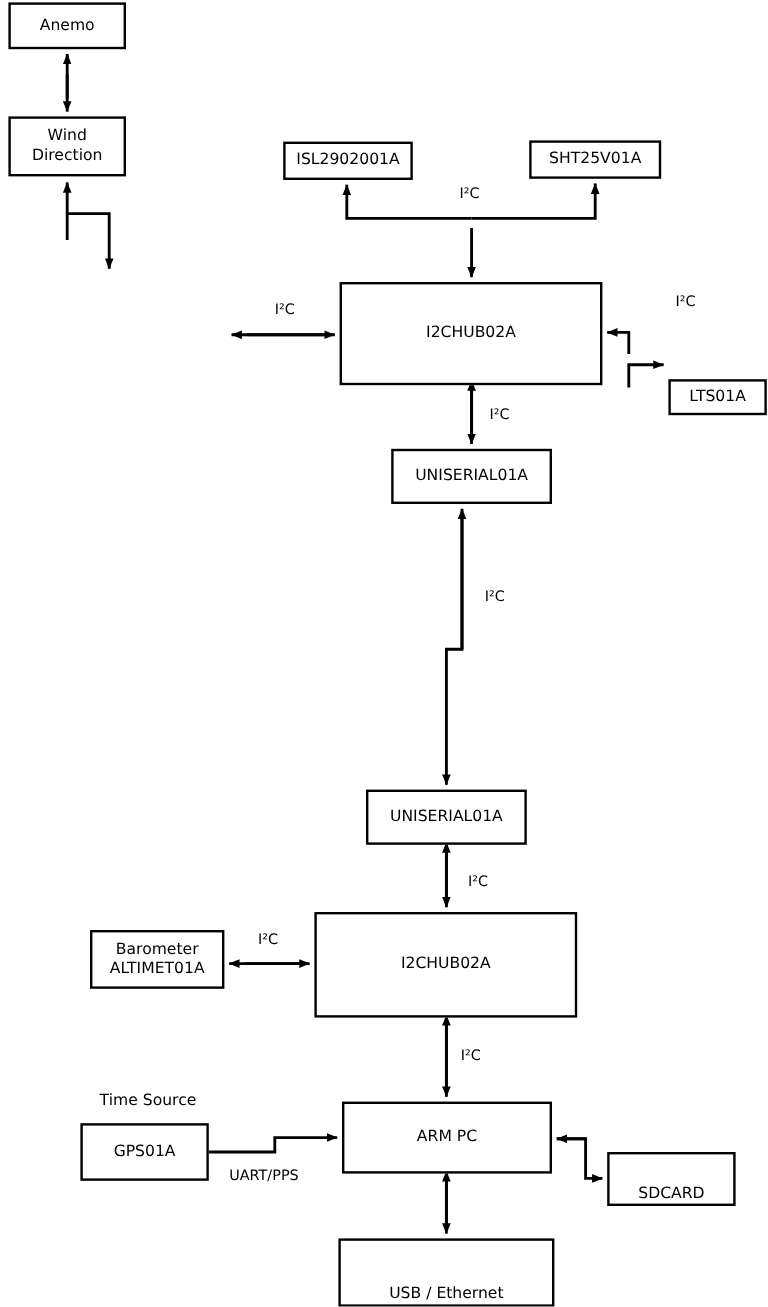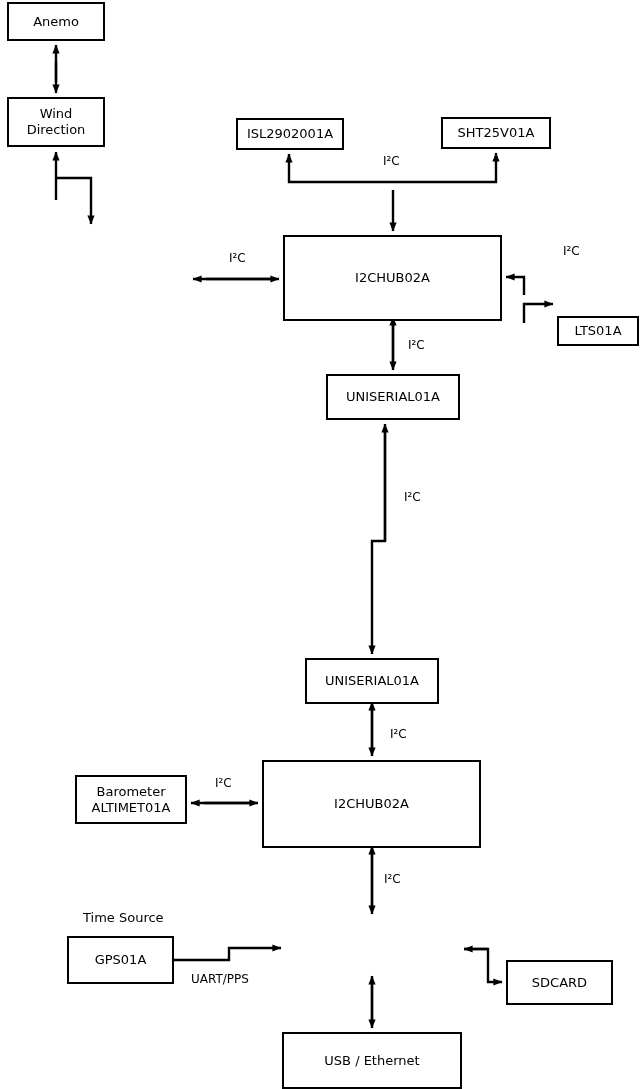--- a/index.html
+++ b/index.html
@@ -157,26 +157,29 @@
   </div>
 
   <div class="node" style="left:262px;top:760px;  width:219px; height:88px;">
     <span class="node-label">I2CHUB02A</span>
   </div>
 
   <div class="node" style="left:67px; top:936px;  width:107px; height:48px;">
     <span class="node-label">GPS01A</span>
   </div>
 
+  <div class="node" style="left:285px;top:918px;  width:175px; height:60px;">
+    <span class="node-label">ARM PC</span>
+  </div>
 
-  <div class="node" style="left:506px;top:960px;  width:107px; height:45px;">
+  <div class="node" style="left:506px;top:960px;  width:107px; height:45px;align-items:flex-end;">
     <span class="node-label">SDCARD</span>
   </div>
 
-  <div class="node" style="left:282px;top:1032px; width:180px; height:57px;">
+  <div class="node" style="left:282px;top:1032px; width:180px; height:57px;align-items:flex-end;">
     <span class="node-label">USB / Ethernet</span>
   </div>
 
   <span class="edge-label" style="left:383px; top:155px;">I²C</span>
   <span class="edge-label" style="left:229px; top:252px;">I²C</span>
   <span class="edge-label" style="left:563px; top:245px;">I²C</span>
   <span class="edge-label" style="left:408px; top:339px;">I²C</span>
   <span class="edge-label" style="left:404px; top:491px;">I²C</span>
   <span class="edge-label" style="left:390px; top:728px;">I²C</span>
   <span class="edge-label" style="left:215px; top:777px;">I²C</span>

